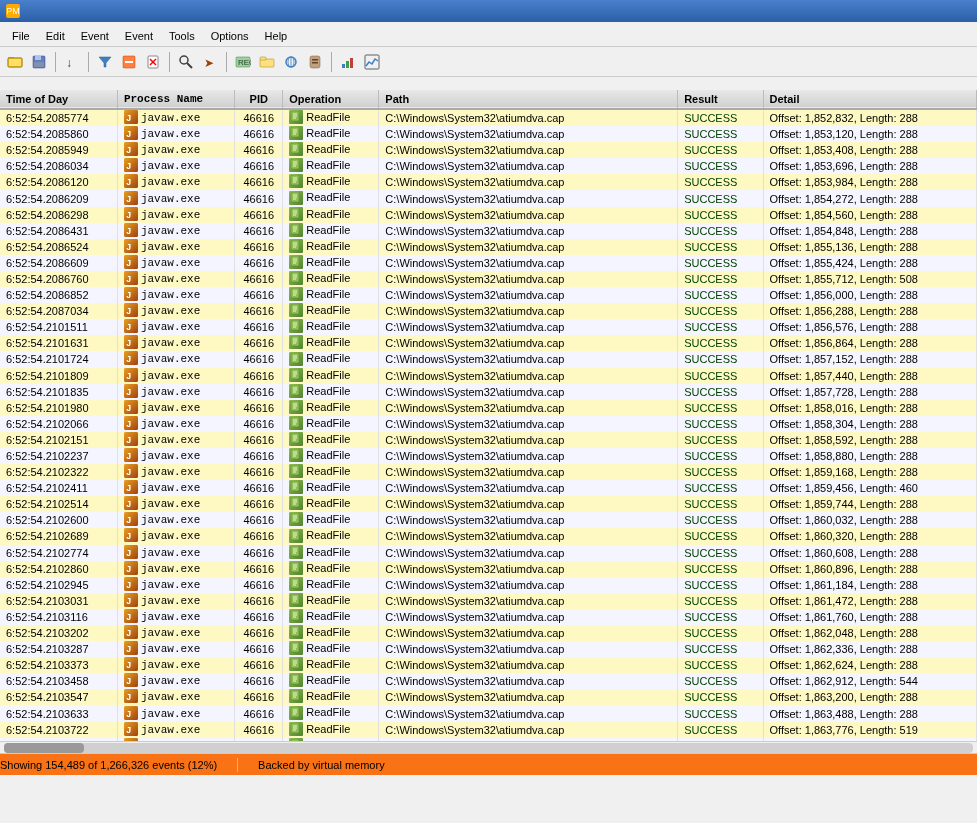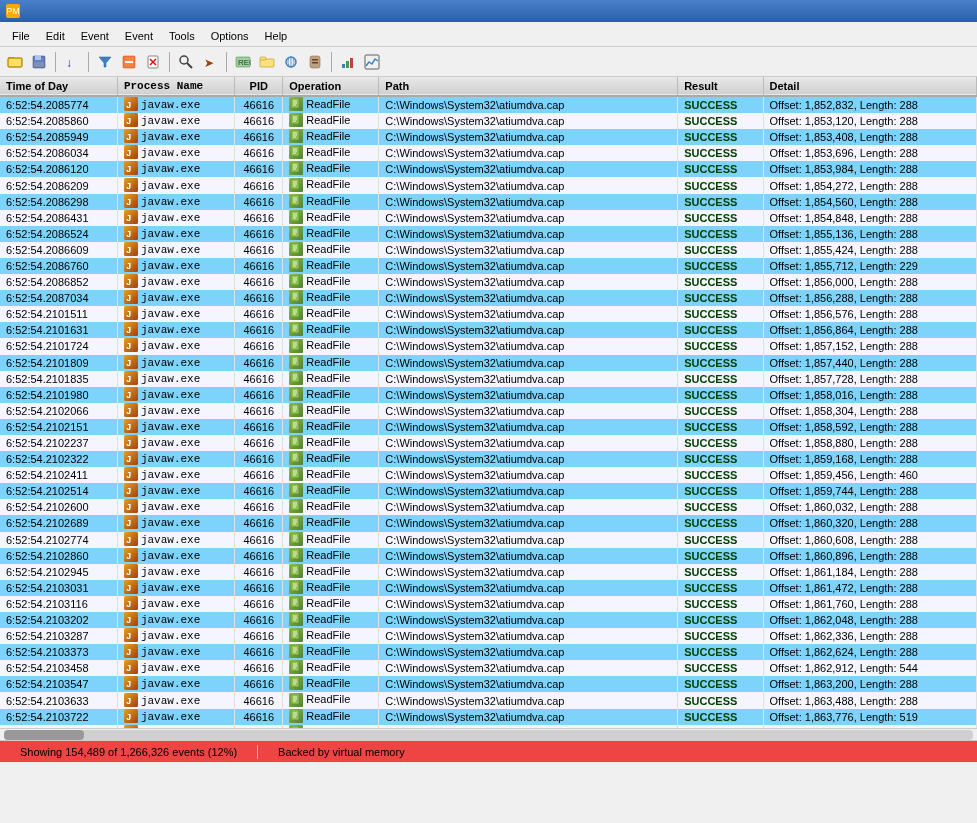--- a/index.html
+++ b/index.html
@@ -75,21 +75,22 @@
     }
     .toolbar-separator {
       width: 1px;
       height: 20px;
       background: #aaa;
       margin: 0 3px;
     }
     .table-container {
       overflow: auto;
       height: calc(823px - 22px - 20px - 30px - 78px - 22px);
-      background: #7dd3fc;
+      background: #fef9c3;
+      margin-top: 13px;
     }
     table {
       width: 100%;
       border-collapse: collapse;
       font-size: 11px;
     }
     thead tr {
       background: linear-gradient(to bottom, #e8e8e8, #d0d0d0);
       border-bottom: 2px solid #aaa;
     }
@@ -147,21 +148,21 @@
       display: inline-flex;
       align-items: center;
       justify-content: center;
       background: linear-gradient(135deg, #90c050 0%, #508030 100%);
       border-radius: 1px;
       margin-right: 3px;
       vertical-align: middle;
       position: relative;
       top: -1px;
     }
-    .success-text { color: #004000; font-weight: bold; }
+    .success-text { color: #004000; }
     .scrollbar-area {
       height: 12px;
       background: #f0f0f0;
       border-top: 1px solid #ccc;
       display: flex;
       align-items: center;
     }
     .h-scrollbar {
       flex: 1;
       height: 10px;
@@ -173,25 +174,25 @@
     .h-thumb {
       position: absolute;
       left: 0;
       width: 80px;
       height: 100%;
       background: #999;
       border-radius: 4px;
     }
     .status-bar {
       height: 22px;
-      background: #ef4444;
+      background: #f97316;
       border-top: 1px solid #ccc;
       display: flex;
       align-items: center;
-      padding: 0 20px;
+      padding: 0 0;
       font-size: 11px;
       gap: 20px;
     }
     .status-section {
       display: flex;
       align-items: center;
       gap: 4px;
     }
     .status-divider {
       width: 1px;
@@ -614,21 +615,21 @@
           <td class="col-operation"><span class="op-icon">
               <svg width="12" height="12" viewBox="0 0 12 12">
                 <rect x="1" y="0" width="8" height="10" rx="1" fill="#90c050" stroke="#508030" stroke-width="0.5"></rect>
                 <line x1="3" y1="3" x2="7" y2="3" stroke="white" stroke-width="0.8"></line>
                 <line x1="3" y1="5" x2="7" y2="5" stroke="white" stroke-width="0.8"></line>
                 <line x1="3" y1="7" x2="6" y2="7" stroke="white" stroke-width="0.8"></line>
               </svg>
             </span>ReadFile</td>
           <td class="col-path">C:\Windows\System32\atiumdva.cap</td>
           <td class="col-result success-text">SUCCESS</td>
-          <td class="col-detail">Offset: 1,855,712, Length: 229</td>
+          <td class="col-detail">Offset: 1,855,712, Length: 508</td>
         </tr>
         <tr>
           <td class="col-time">6:52:54.2086852</td>
           <td class="col-process"><span class="process-icon java-icon">
               <svg width="14" height="14" viewBox="0 0 14 14">
                 <rect x="0" y="0" width="14" height="14" rx="2" fill="url(#jgrad)"></rect>
                 <defs>
                   <linearGradient id="jgrad" x1="0%" y1="0%" x2="100%" y2="100%">
                     <stop offset="0%" style="stop-color:#e8a020"></stop>
                     <stop offset="100%" style="stop-color:#a04010"></stop>

